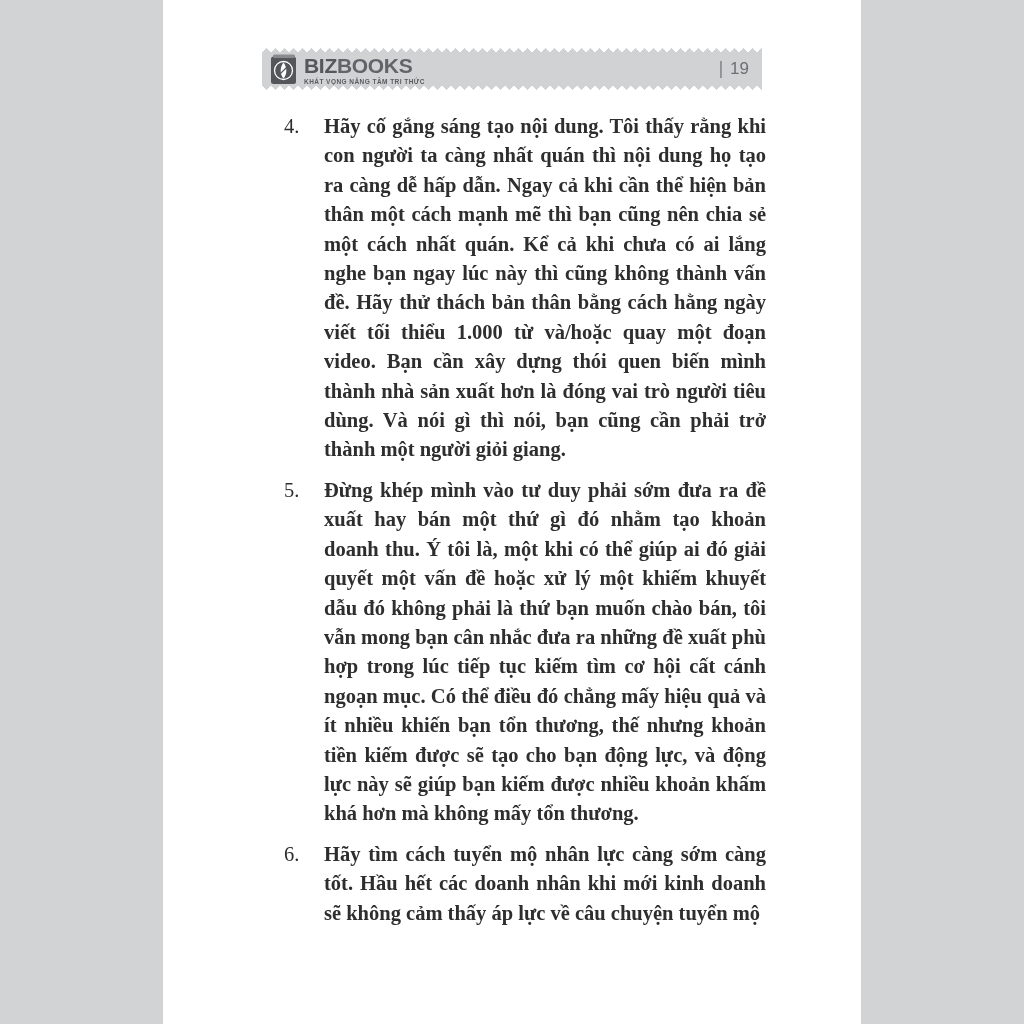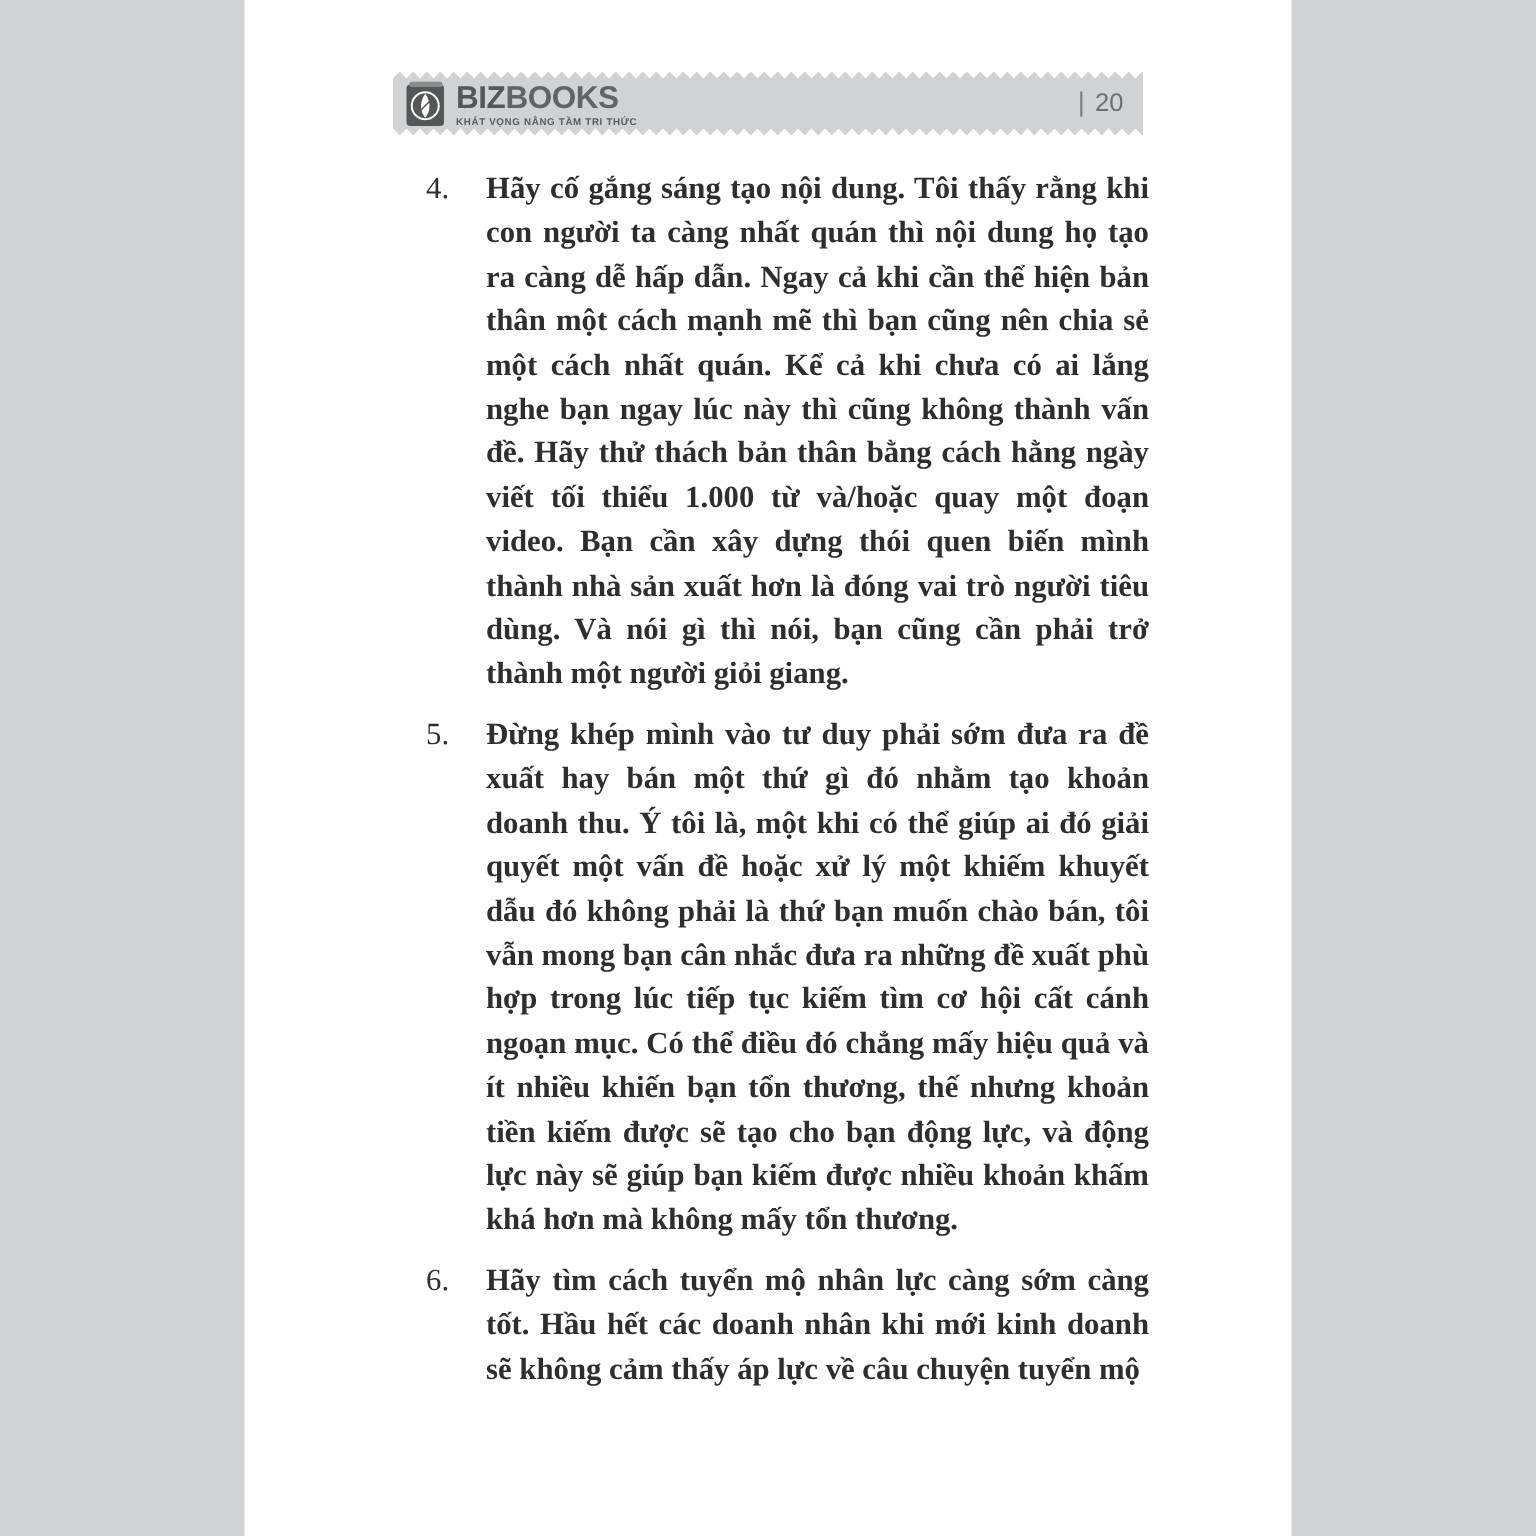--- a/index.html
+++ b/index.html
@@ -104,21 +104,21 @@
         <path d="M13.5 8.5 C10 13 9.5 20 13.5 24.5 C17.5 20 17 13 13.5 8.5 Z" fill="#ffffff"></path>
         <path d="M8 22 L19 11" stroke="#55565a" stroke-width="1.1"></path>
       </svg>
       <div class="brand-block">
         <div class="brand"><span>BIZ</span><span class="brand-rest">BOOKS</span></div>
         <div class="tagline">KHÁT VỌNG NÂNG TẦM TRI THỨC</div>
       </div>
     </div>
     <div class="page-num">
       <span class="sep">|</span>
-      <span>20</span>
+      <span>19</span>
     </div>
   </div>
 
   <div class="content">
     <div class="list-item">
       <span class="item-number">4.</span>
       <div class="item-text">Hãy cố gắng sáng tạo nội dung. Tôi thấy rằng khi con người ta càng nhất quán thì nội dung họ tạo ra càng dễ hấp dẫn. Ngay cả khi cần thể hiện bản thân một cách mạnh mẽ thì bạn cũng nên chia sẻ một cách nhất quán. Kể cả khi chưa có ai lắng nghe bạn ngay lúc này thì cũng không thành vấn đề. Hãy thử thách bản thân bằng cách hằng ngày viết tối thiểu 1.000 từ và/hoặc quay một đoạn video. Bạn cần xây dựng thói quen biến mình thành nhà sản xuất hơn là đóng vai trò người tiêu dùng. Và nói gì thì nói, bạn cũng cần phải trở thành một người giỏi giang.</div>
     </div>
     <div class="list-item">
       <span class="item-number">5.</span>

